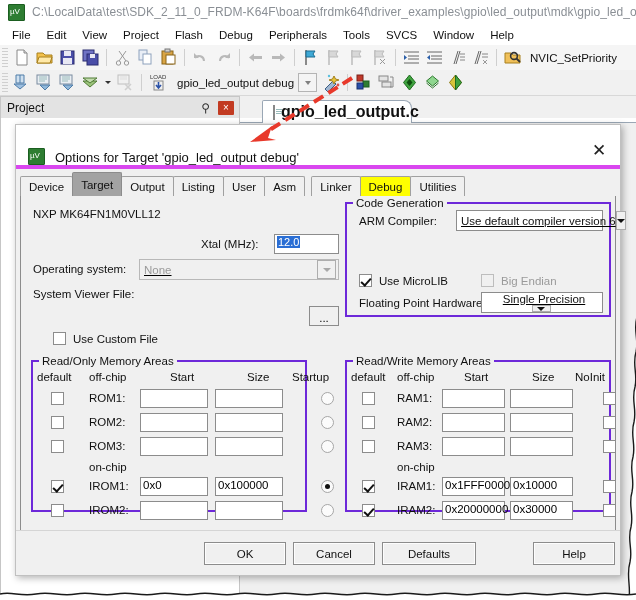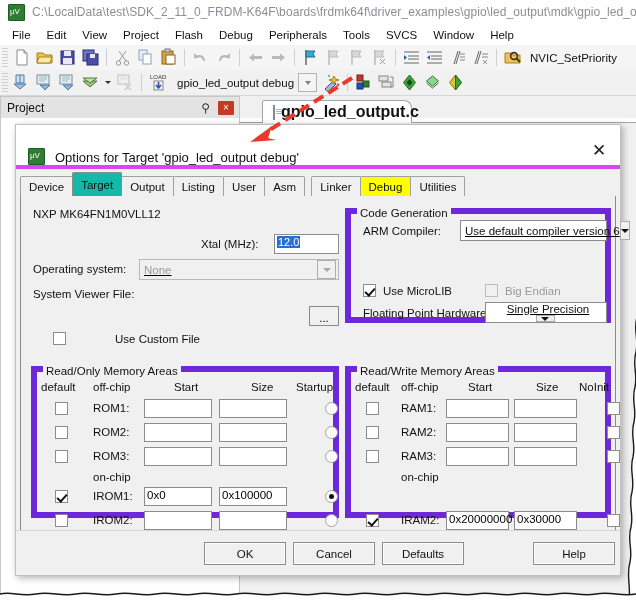--- a/index.html
+++ b/index.html
@@ -78,21 +78,21 @@
   .dlg-title .uv-logo{margin-left:12px;margin-right:10px;}
   .dlg-title-text{font-size:13px;color:#111;flex:1;white-space:nowrap;}
   .dlg-close{width:42px;height:30px;display:flex;align-items:center;justify-content:center;
     font-size:17px;color:#222;font-family:"Liberation Sans",sans-serif;}
 
   
   .tabrow{position:relative;height:24px;margin:3px 0 0 4px;display:flex;align-items:flex-end;}
   .tab{height:20px;padding:0 8px;display:flex;align-items:center;justify-content:center;
     font-size:11.5px;color:#111;border:1px solid #a0a0a0;border-bottom:none;background:#f0f0f0;
     margin-right:-1px;box-sizing:border-box;white-space:nowrap;border-radius:2px 2px 0 0;}
-  .tab.active{height:24px;background:#14b8a6;border-color:#8c8c8c;position:relative;z-index:3;
+  .tab.active{height:24px;background:#a3a3a3;border-color:#8c8c8c;position:relative;z-index:3;
     font-weight:normal;}
   .tab.hl{background:#ffff00;border-color:#a0a0a0;}
   .tab.gapl{margin-left:7px;}
 
   .dlg-body{position:relative;margin:0 4px;height:372px;background:#f0f0f0;
     border:1px solid #8c8c8c;border-top:none;box-sizing:border-box;}
 
   .lbl{font-size:11.5px;color:#111;white-space:nowrap;}
   .lbl.dim{color:#9a9a9a;}
   .abs{position:absolute;}
@@ -118,21 +118,21 @@
     border:solid #111;border-width:0 2px 2px 0;transform:rotate(42deg);}
   .cbx.dis{border-color:#bdbdbd;background:#f0f0f0;}
 
   
   .rdo{width:13px;height:13px;border:1px solid #a6a6a6;border-radius:50%;background:#fbfbfb;
     box-sizing:border-box;position:relative;display:inline-block;vertical-align:middle;}
   .rdo.on:after{content:"";position:absolute;left:3px;top:3px;width:5px;height:5px;
     border-radius:50%;background:#111;}
 
   
-  .grp{position:absolute;border:6px solid #6d28d9;box-sizing:border-box;margin-top:6px;}
+  .grp{position:absolute;border:2px solid #6d28d9;box-sizing:border-box;}
   .grp-cap{position:absolute;top:-7px;left:6px;background:#f0f0f0;padding:0 3px;
     font-size:11.5px;color:#111;white-space:nowrap;}
 
   .btnrow{position:absolute;left:0;bottom:0;width:100%;height:44px;background:#f0f0f0;
     border-top:1px solid #d5d5d5;}
   .dbtn{position:absolute;top:11px;height:23px;border:1px solid #8c8c8c;background:#f0f0f0;
     font-size:11.5px;color:#111;display:flex;align-items:center;justify-content:center;
     box-sizing:border-box;box-shadow:inset 0 0 0 1px #fdfdfd;}
 
   
@@ -449,21 +449,21 @@
       <div class="combo dimc" style="left:118px;top:63px;width:200px;">
         <div class="cv">None</div>
         <div class="cb">
             <i></i>
           </div>
       </div>
 
       <div class="lbl abs" style="left:12px;top:92px;">System Viewer File:</div>
       <div class="abs" style="left:288px;top:110px;width:30px;height:20px;border:1px solid #8c8c8c;background:#f0f0f0;box-sizing:border-box;display:flex;align-items:flex-end;justify-content:center;font-size:11.5px;padding-bottom:1px;">...</div>
 
-      <div class="abs" style="left:32px;top:136px;display:flex;align-items:center;gap:42px;">
+      <div class="abs" style="left:32px;top:136px;display:flex;align-items:center;">
         <span class="cbx"></span>
         <span class="lbl" style="margin-left:7px;">Use Custom File</span>
       </div>
 
       <div class="grp" style="left:324px;top:6px;width:266px;height:115px;">
         <div class="grp-cap">Code Generation</div>
         <div class="lbl abs" style="left:12px;top:11px;">ARM Compiler:</div>
         <div class="combo" style="left:109px;top:6px;width:147px;">
           <div class="cv">Use default compiler version 6</div>
           <div class="cb">
@@ -482,21 +482,21 @@
 
         <div class="lbl abs" style="left:12px;top:93px;">Floating Point Hardware:</div>
         <div class="combo" style="left:134px;top:88px;width:122px;flex-direction:column;">
           <div class="cv">Single Precision</div>
           <div class="cb">
               <i></i>
             </div>
         </div>
       </div>
 
-      <div class="grp" style="left:10px;top:164px;width:308px;height:152px;">
+      <div class="grp" style="left:10px;top:164px;width:276px;height:152px;">
         <div class="grp-cap">Read/Only Memory Areas</div>
 
         <div class="lbl abs" style="left:4px;top:9px;">default</div>
         <div class="lbl abs" style="left:56px;top:9px;">off-chip</div>
         <div class="lbl abs" style="left:137px;top:9px;">Start</div>
         <div class="lbl abs" style="left:214px;top:9px;">Size</div>
         <div class="lbl abs" style="left:259px;top:9px;">Startup</div>
 
         <div class="abs" style="left:0;top:26px;width:100%;height:22px;">
           <span class="cbx abs" style="left:18px;top:3px;"></span>
@@ -569,35 +569,42 @@
         <div class="abs" style="left:0;top:74px;width:100%;height:22px;">
           <span class="cbx abs" style="left:15px;top:3px;"></span>
           <span class="lbl abs" style="left:50px;top:4px;">RAM3:</span>
           <span class="abs" style="left:95px;top:1px;width:63px;height:19px;border:1px solid #8c8c8c;background:#fff;box-sizing:border-box;"></span>
           <span class="abs" style="left:163px;top:1px;width:63px;height:19px;border:1px solid #8c8c8c;background:#fff;box-sizing:border-box;"></span>
           <span class="cbx abs" style="left:240px;top:3px;"></span>
         </div>
 
         <div class="lbl abs" style="left:50px;top:99px;">on-chip</div>
 
+        <div class="abs" style="left:0;top:114px;width:100%;height:22px;">
+          <span class="cbx on abs" style="left:15px;top:3px;"></span>
+          <span class="lbl abs" style="left:50px;top:4px;">IRAM1:</span>
+          <span class="abs" style="left:95px;top:1px;width:63px;height:19px;border:1px solid #8c8c8c;background:#fff;box-sizing:border-box;font-size:11.5px;padding:1px 2px;"><span>0x1FFF0000</span></span>
+          <span class="abs" style="left:163px;top:1px;width:63px;height:19px;border:1px solid #8c8c8c;background:#fff;box-sizing:border-box;font-size:11.5px;padding:1px 2px;"><span>0x10000</span></span>
+          <span class="cbx abs" style="left:240px;top:3px;"></span>
+        </div>
 
         <div class="abs" style="left:0;top:138px;width:100%;height:22px;">
           <span class="cbx on abs" style="left:15px;top:3px;"></span>
           <span class="lbl abs" style="left:50px;top:4px;">IRAM2:</span>
           <span class="abs" style="left:95px;top:1px;width:63px;height:19px;border:1px solid #8c8c8c;background:#fff;box-sizing:border-box;font-size:11.5px;padding:1px 2px;"><span>0x20000000</span></span>
           <span class="abs" style="left:163px;top:1px;width:63px;height:19px;border:1px solid #8c8c8c;background:#fff;box-sizing:border-box;font-size:11.5px;padding:1px 2px;"><span>0x30000</span></span>
           <span class="cbx abs" style="left:240px;top:3px;"></span>
         </div>
       </div>
     </div>
 
     <div class="btnrow">
       <div class="dbtn" style="left:188px;width:82px;">OK</div>
       <div class="dbtn" style="left:277px;width:82px;">Cancel</div>
-      <div class="dbtn" style="left:366px;width:82px;text-align:right;">Defaults</div>
+      <div class="dbtn" style="left:366px;width:94px;text-align:right;">Defaults</div>
       <div class="dbtn" style="left:517px;width:82px;">Help</div>
     </div>
   </div>
 
   <svg class="arrow">
     <line x1="352" y1="78" x2="268" y2="131" stroke="#e8392b" stroke-width="4" stroke-dasharray="11 6" stroke-linecap="butt"></line>
     <polygon points="250,142 272,126 268,138 276,140" fill="#e8392b"></polygon>
   </svg>
 
   <svg class="torn-r" viewBox="0 0 14 600" preserveAspectRatio="none">

